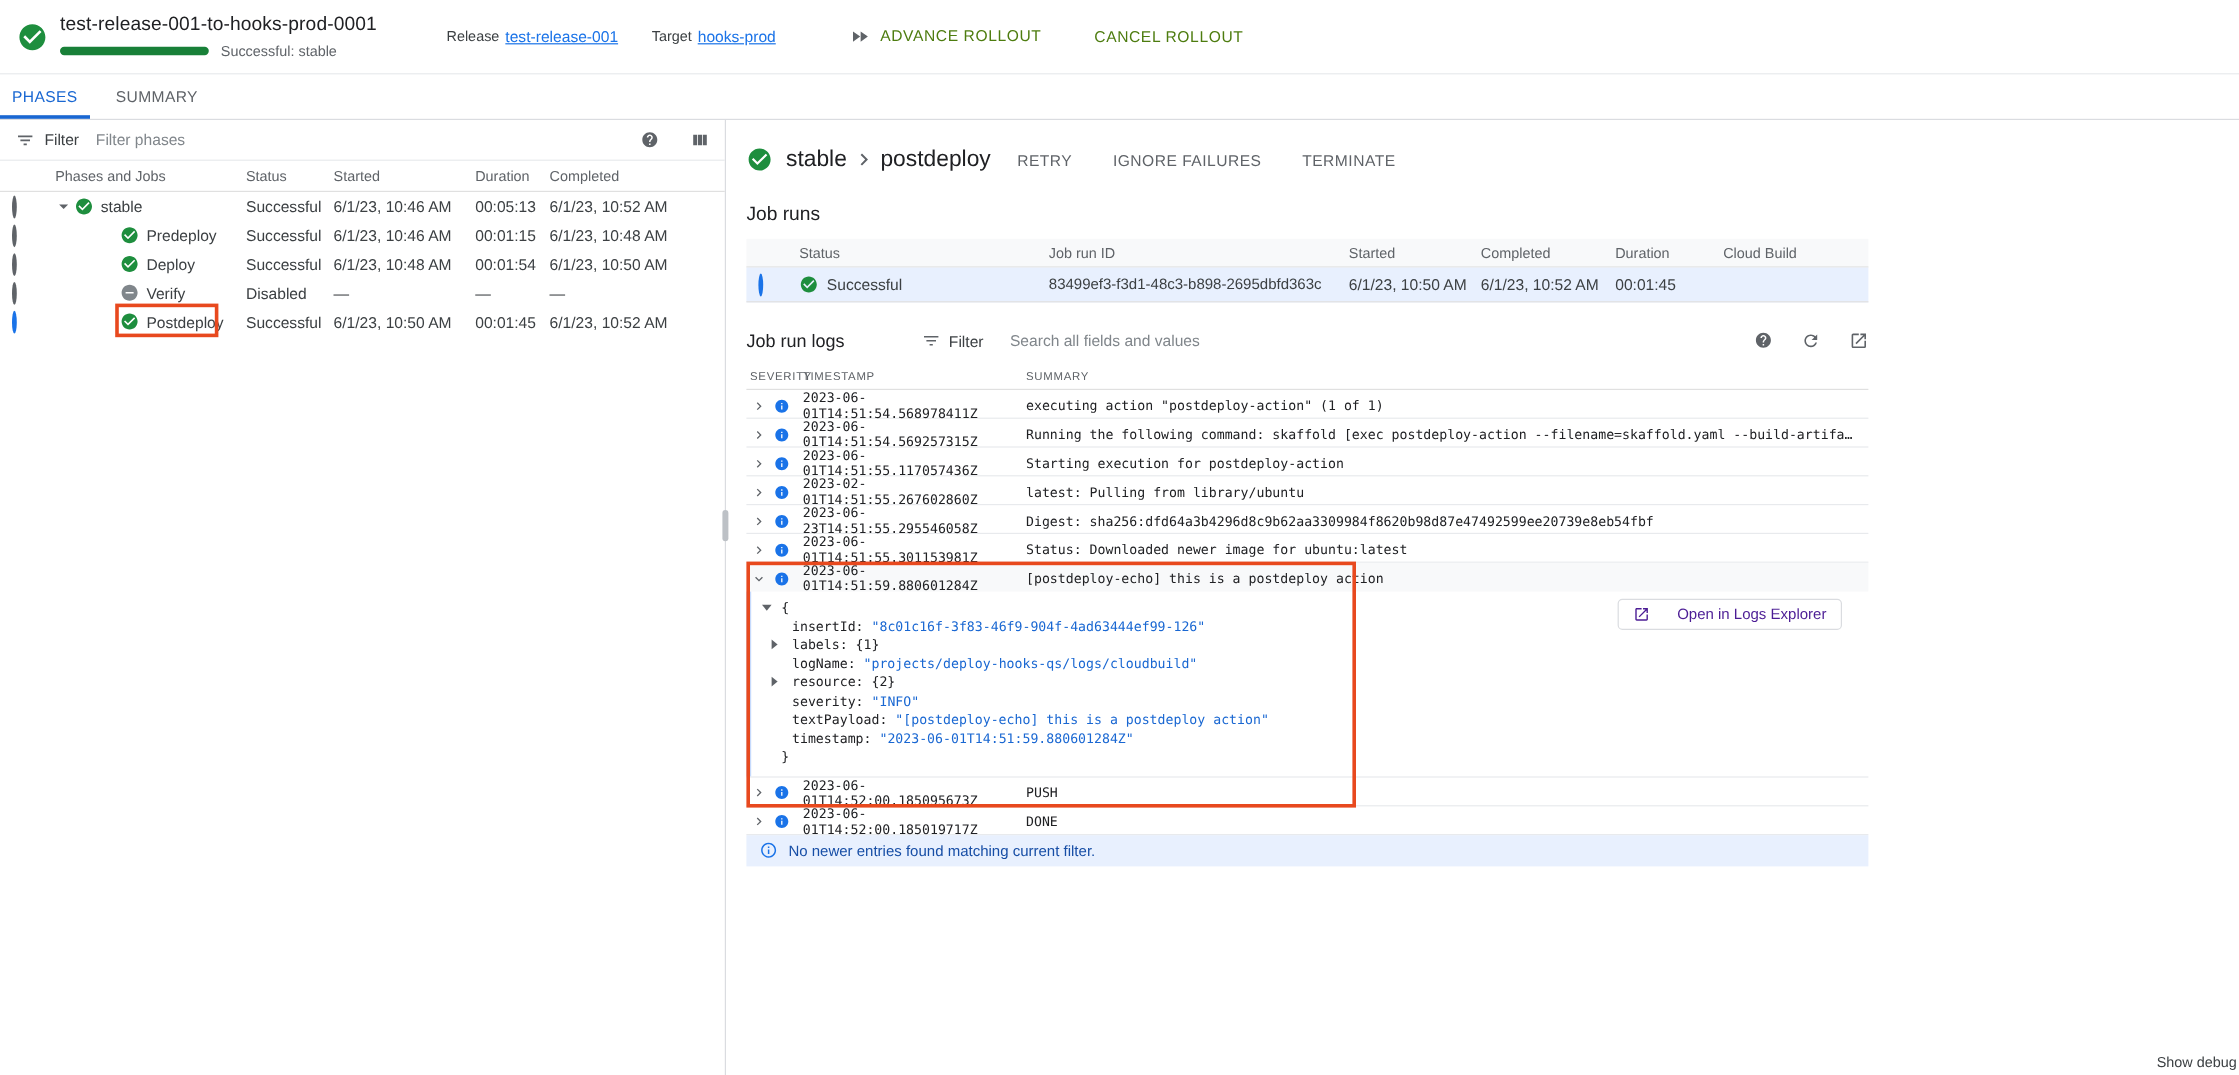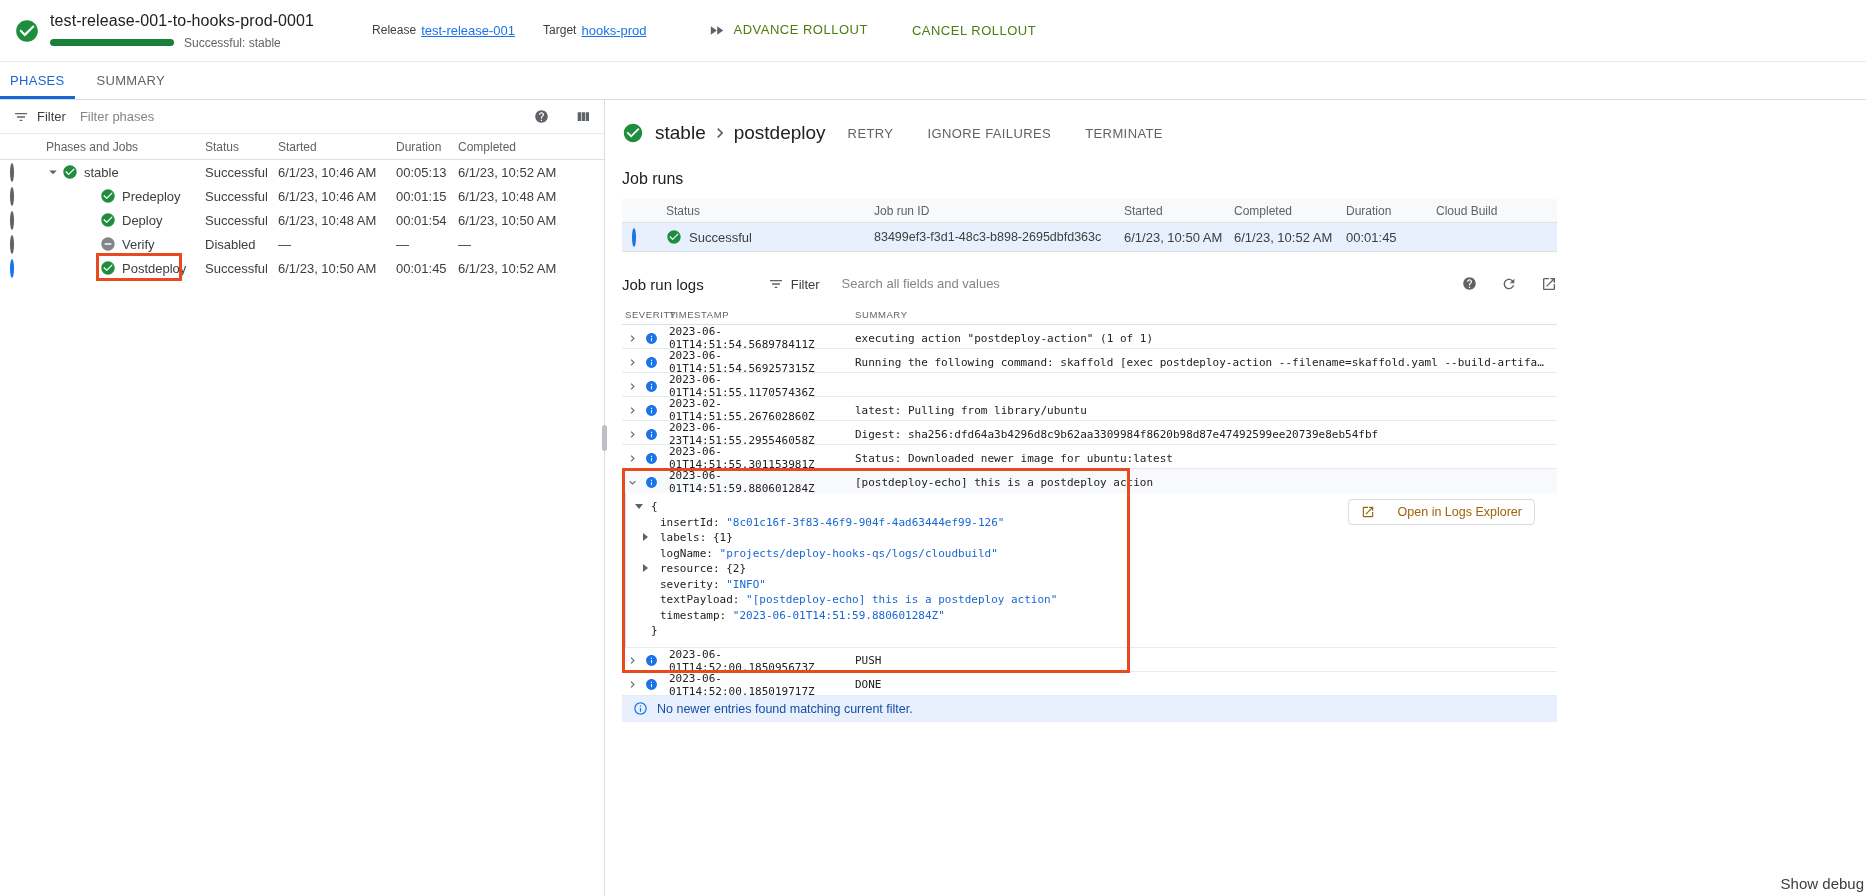--- a/index.html
+++ b/index.html
@@ -113,28 +113,28 @@
     position:relative; padding-left:38px; white-space:pre; color:#202124; }
   .json-line.brace { padding-left:29px; }
   .tree-arrow { position:absolute; width:0; height:0; cursor:pointer; }
   .tree-arrow.down { left:13px; top:5px; border-top:5px solid #5f6368;
     border-left:4px solid transparent; border-right:4px solid transparent; }
   .tree-arrow.right { left:21px; top:3px; border-left:5px solid #5f6368;
     border-top:4px solid transparent; border-bottom:4px solid transparent; }
   .json-val { color:#1967d2; }
   .open-logs-btn { position:absolute; top:6px; right:22px; height:26px; display:flex; align-items:center;
     gap:23px; padding:0 12px; border:1px solid #dadce0; border-radius:4px; background:#fff;
-    color:#a16207; font-family:"Liberation Sans", sans-serif; font-size:12.5px; font-weight:500; cursor:pointer; }
+    color:#4c1d95; font-family:"Liberation Sans", sans-serif; font-size:12.5px; font-weight:500; cursor:pointer; }
   .open-logs-btn .ic { width:14px; height:14px; }
   .anno-logs { left:0; top:163px; width:508px; height:205px; }
 
   .no-entries { width:935px; height:26px; background:#e8f0fe; display:flex; align-items:center;
     gap:9px; padding-left:11px; font-size:12.5px; color:#174ea6; }
   .no-entries .ic { width:15px; height:15px; color:#1a73e8; }
-  .show-debug { position:absolute; right:2px; bottom:4px; font-size:15px; color:#3c4043;
+  .show-debug { position:absolute; right:2px; bottom:4px; font-size:12px; color:#3c4043;
     white-space:nowrap; cursor:pointer; }
 </style>
 </head>
 <body>
 
 <svg width="0" height="0" style="position:absolute">
   <defs>
     <symbol id="i-check" viewBox="0 0 24 24">
         <path fill="currentColor" d="M12 2C6.48 2 2 6.48 2 12s4.48 10 10 10 10-4.48 10-10S17.52 2 12 2zm-2 15l-5-5 1.41-1.41L10 14.17l7.59-7.59L19 8l-9 9z"></path>
       </symbol>
@@ -422,20 +422,21 @@
       <div class="log-row">
         <div class="sev-cell">
           <svg class="ic chev">
               <use href="#i-chevron"></use>
             </svg>
           <svg class="ic info-ic">
               <use href="#i-info"></use>
             </svg>
         </div>
         <div>2023-06-01T14:51:55.117057436Z</div>
+        <div class="sum-cell">Starting execution for postdeploy-action</div>
       </div>
       <div class="log-row">
         <div class="sev-cell">
           <svg class="ic chev">
               <use href="#i-chevron"></use>
             </svg>
           <svg class="ic info-ic">
               <use href="#i-info"></use>
             </svg>
         </div>

